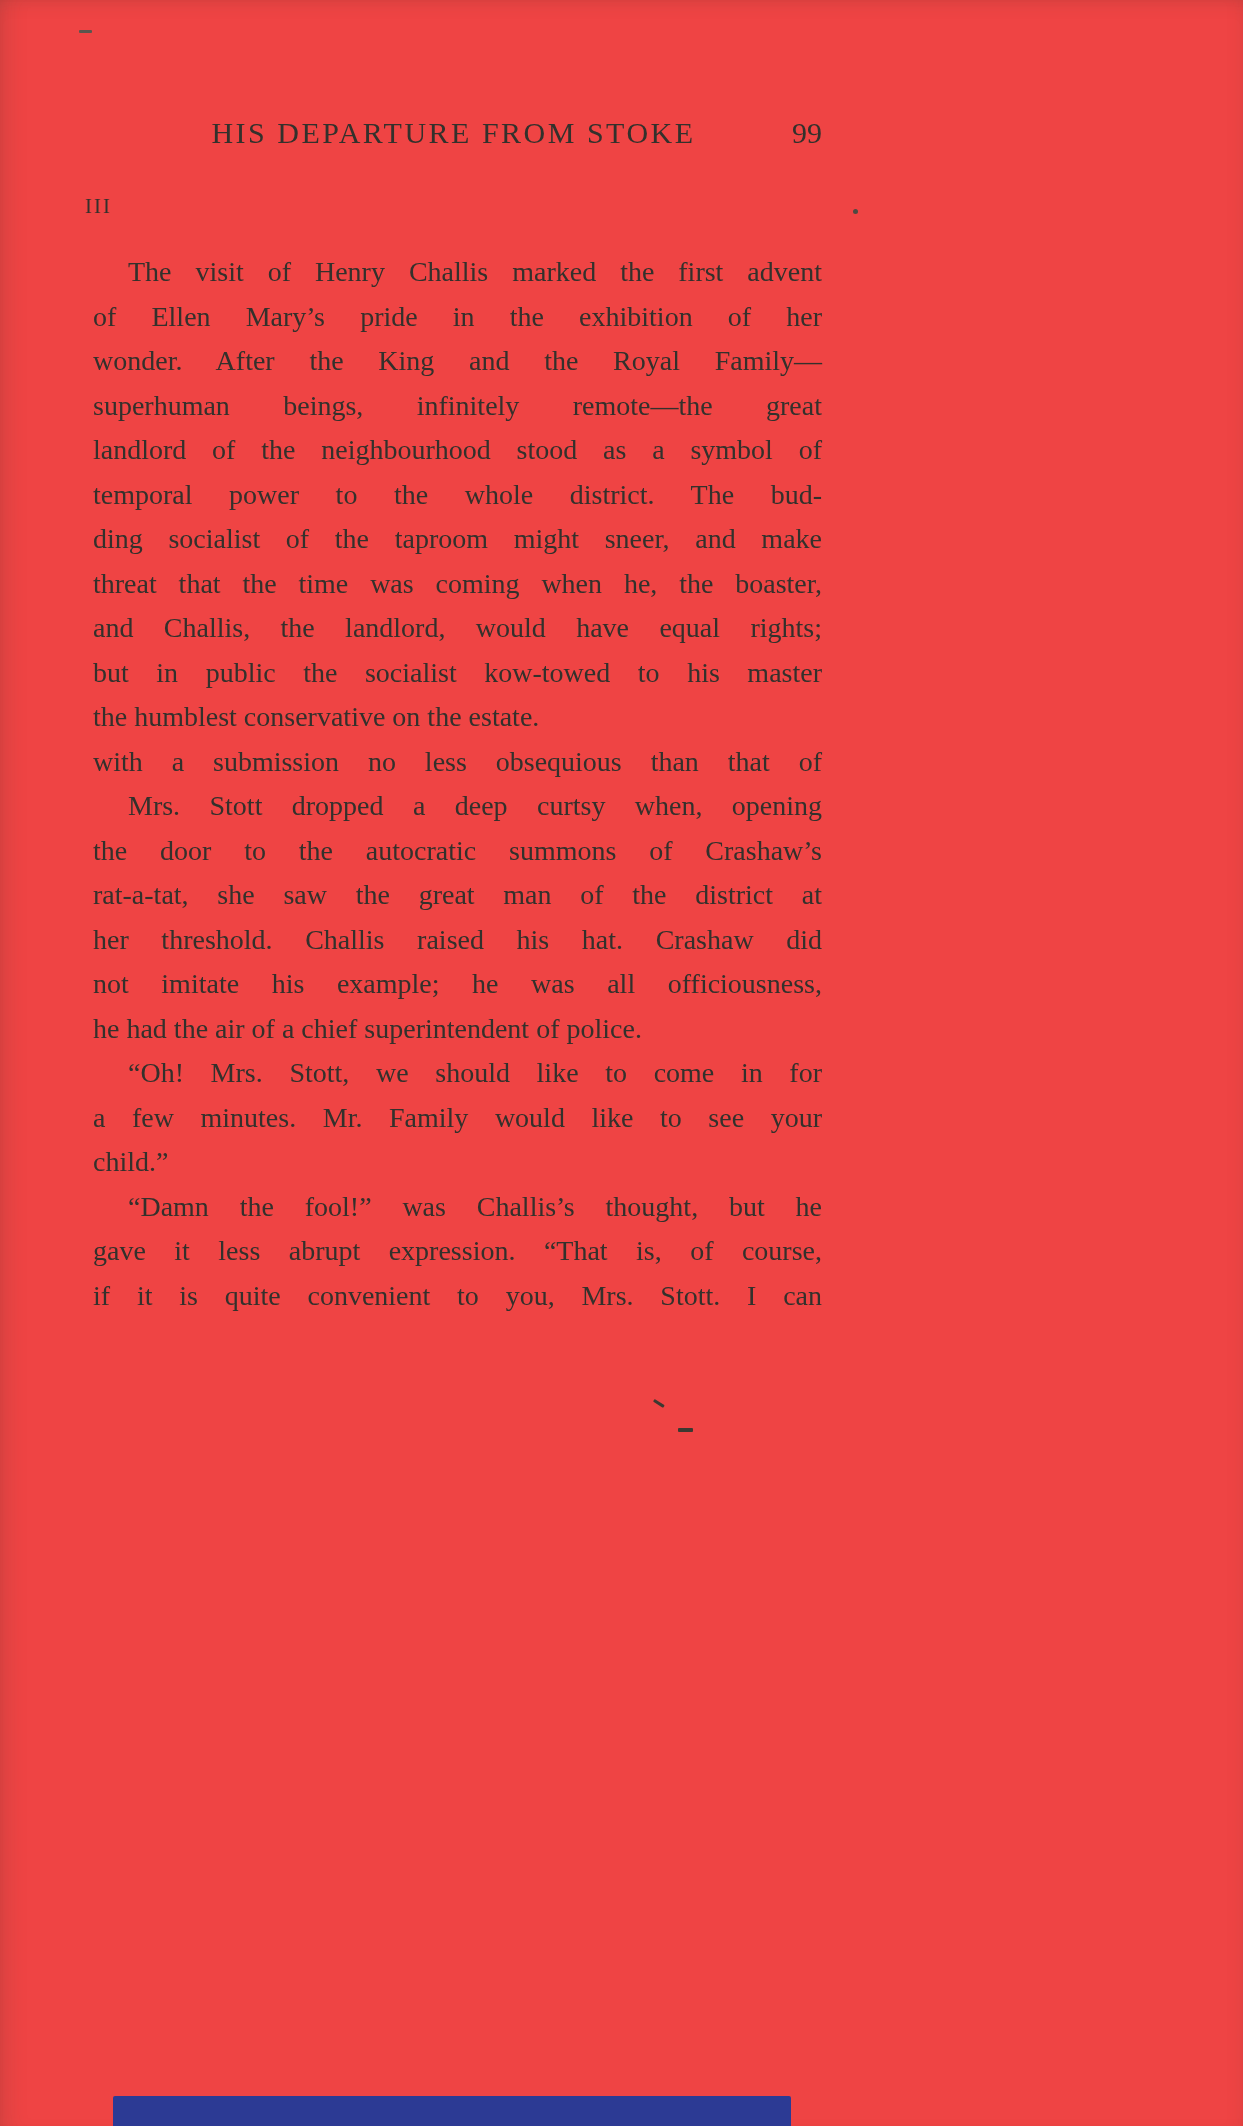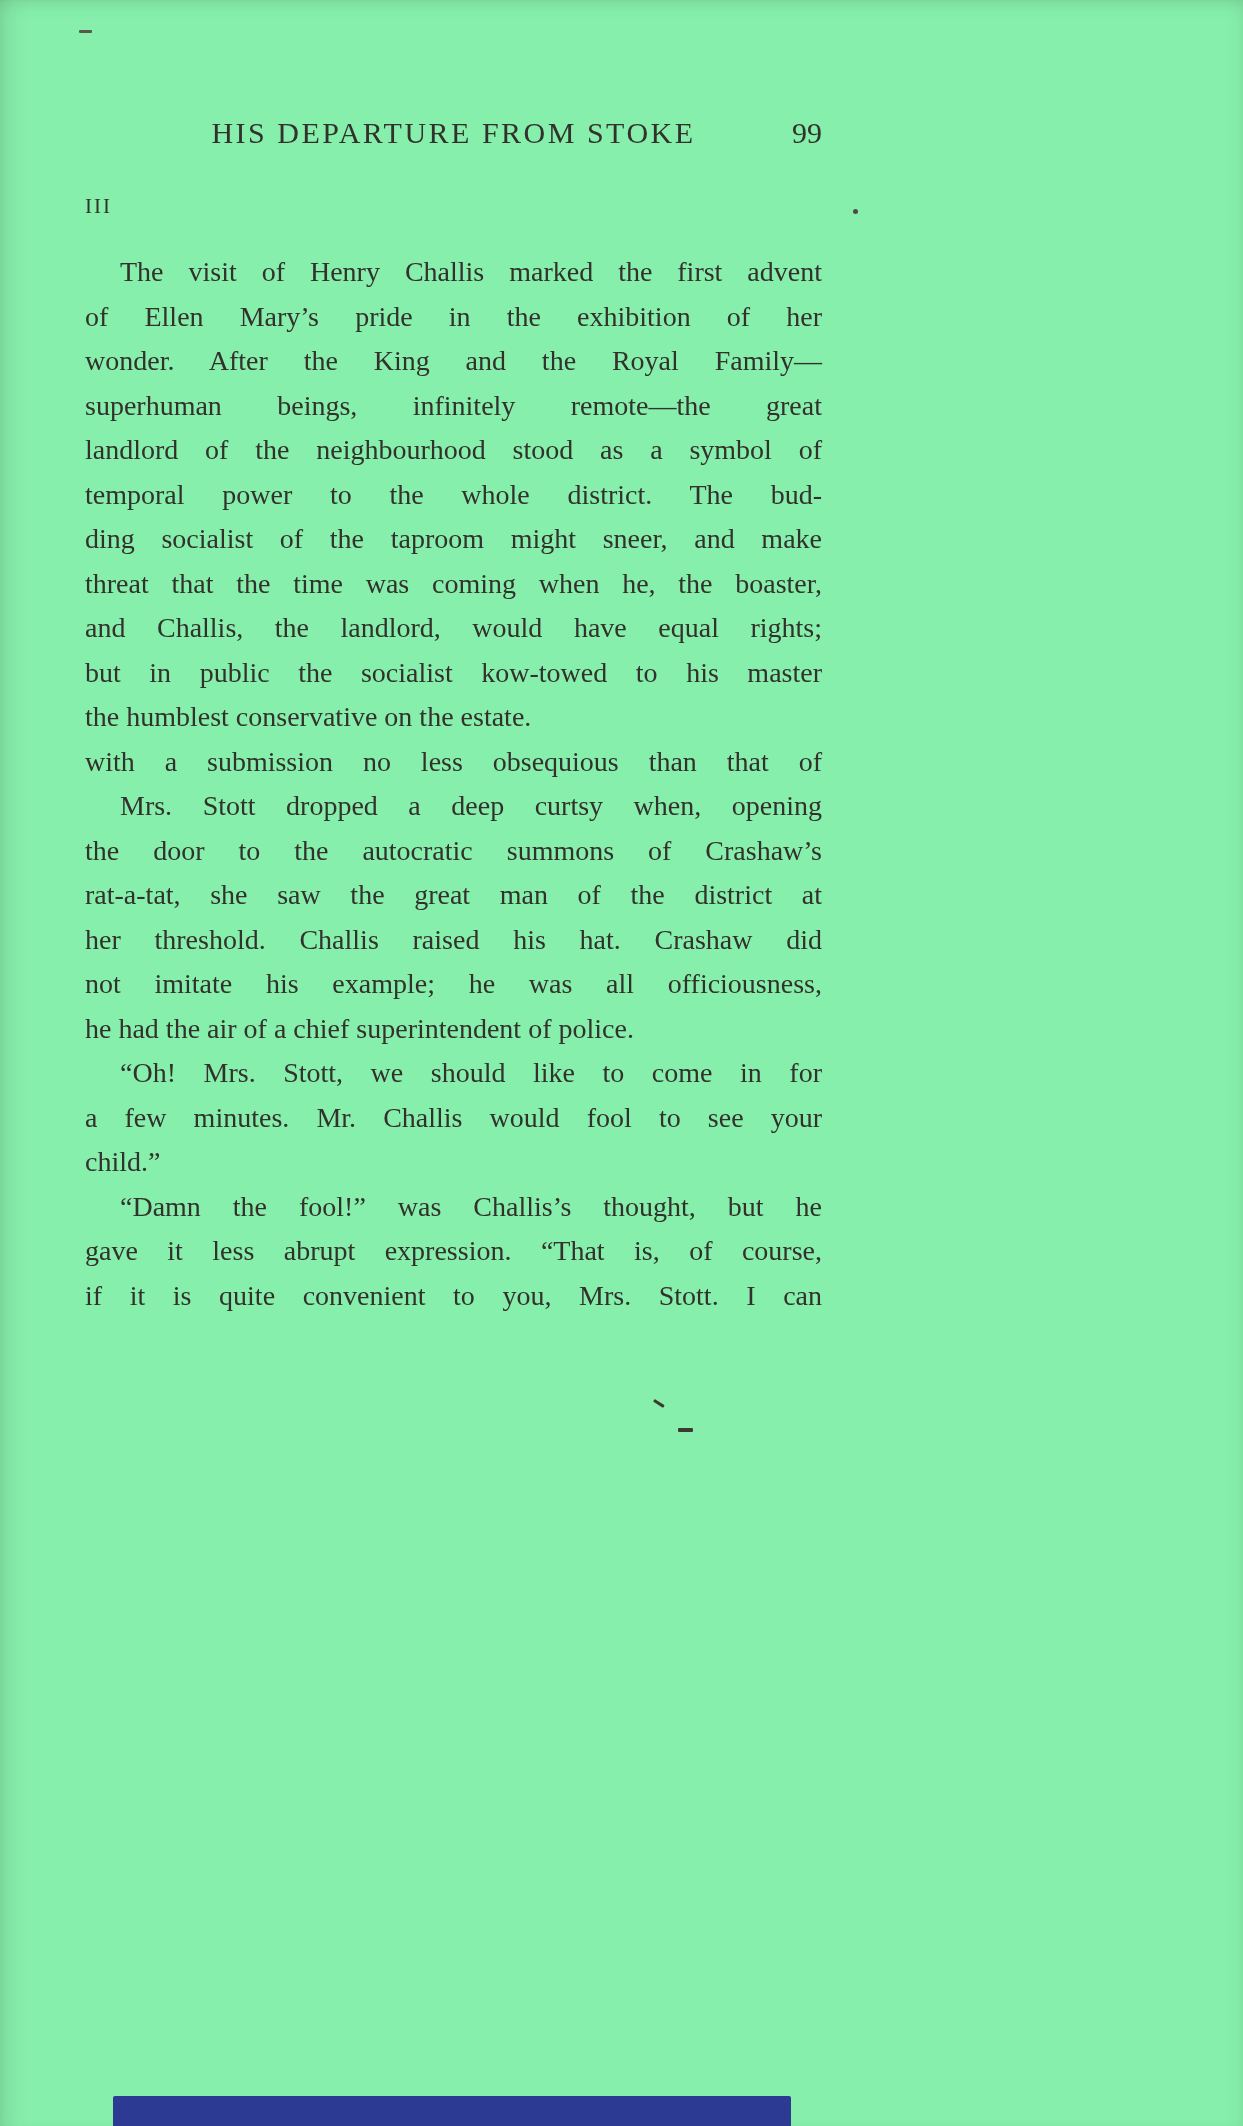--- a/index.html
+++ b/index.html
@@ -4,21 +4,21 @@
 <style>
   html, body {
     margin: 0;
     padding: 0;
     background: #e8e8e4;
   }
   .page {
     position: relative;
     width: 1243px;
     height: 2126px;
-    background: #86efac;
+    background: #ef4444;
     overflow: hidden;
     font-family: "Liberation Serif", "DejaVu Serif", serif;
     color: #33312c;
     box-shadow:
       inset 20px 0 26px -20px rgba(60,55,45,.25),
       inset 0 16px 20px -16px rgba(60,55,45,.18),
       inset -14px 0 20px -16px rgba(60,55,45,.12);
   }
 
   
@@ -64,20 +64,21 @@
     width: 737px;
     font-size: 28px;
     line-height: 44.5px;
   }
   .para { margin: 0; }
   .line {
     display: block;
     text-align: justify;
     text-align-last: justify;
     white-space: normal;
+    margin-left: 8px;
   }
   .line.indent { text-indent: 35px; }
   .line.last { text-align-last: left; }
 
   
   .artifact { position: absolute; }
   .dash-top-left {
     top: 30px; left: 79px;
     width: 13px; height: 3px;
     background: #5a564e;
@@ -148,21 +149,21 @@
       <span class="line indent">Mrs. Stott dropped a deep curtsy when, opening</span>
       <span class="line">the door to the autocratic summons of Crashaw’s</span>
       <span class="line">rat-a-tat, she saw the great man of the district at</span>
       <span class="line">her threshold.  Challis raised his hat.  Crashaw did</span>
       <span class="line">not imitate his example; he was all officiousness,</span>
       <span class="line last">he had the air of a chief superintendent of police.</span>
     </div>
 
     <div class="para">
       <span class="line indent">“Oh! Mrs. Stott, we should like to come in for</span>
-      <span class="line">a few minutes.  Mr. Challis would fool to see your</span>
+      <span class="line">a few minutes.  Mr. Family would like to see your</span>
       <span class="line last">child.”</span>
     </div>
 
     <div class="para">
       <span class="line indent">“Damn the fool!” was Challis’s thought, but he</span>
       <span class="line">gave it less abrupt expression.  “That is, of course,</span>
       <span class="line">if it is quite convenient to you, Mrs. Stott.  I can</span>
     </div>
 
   </main>

